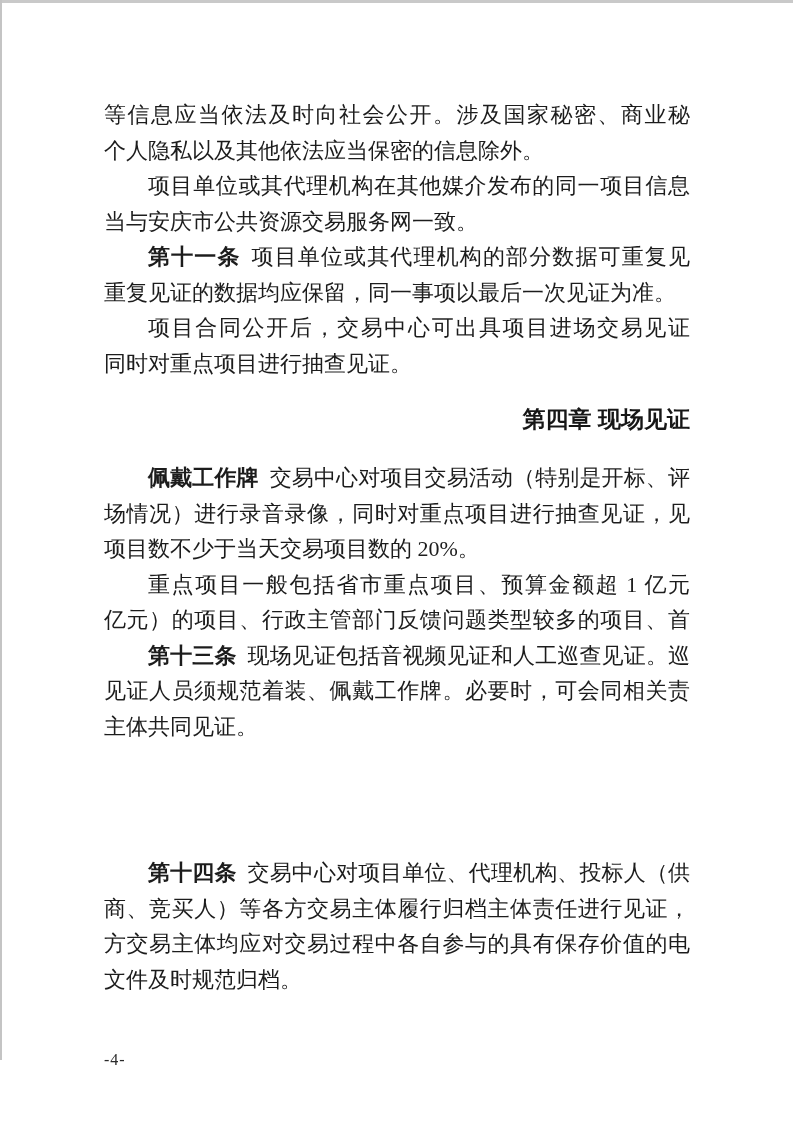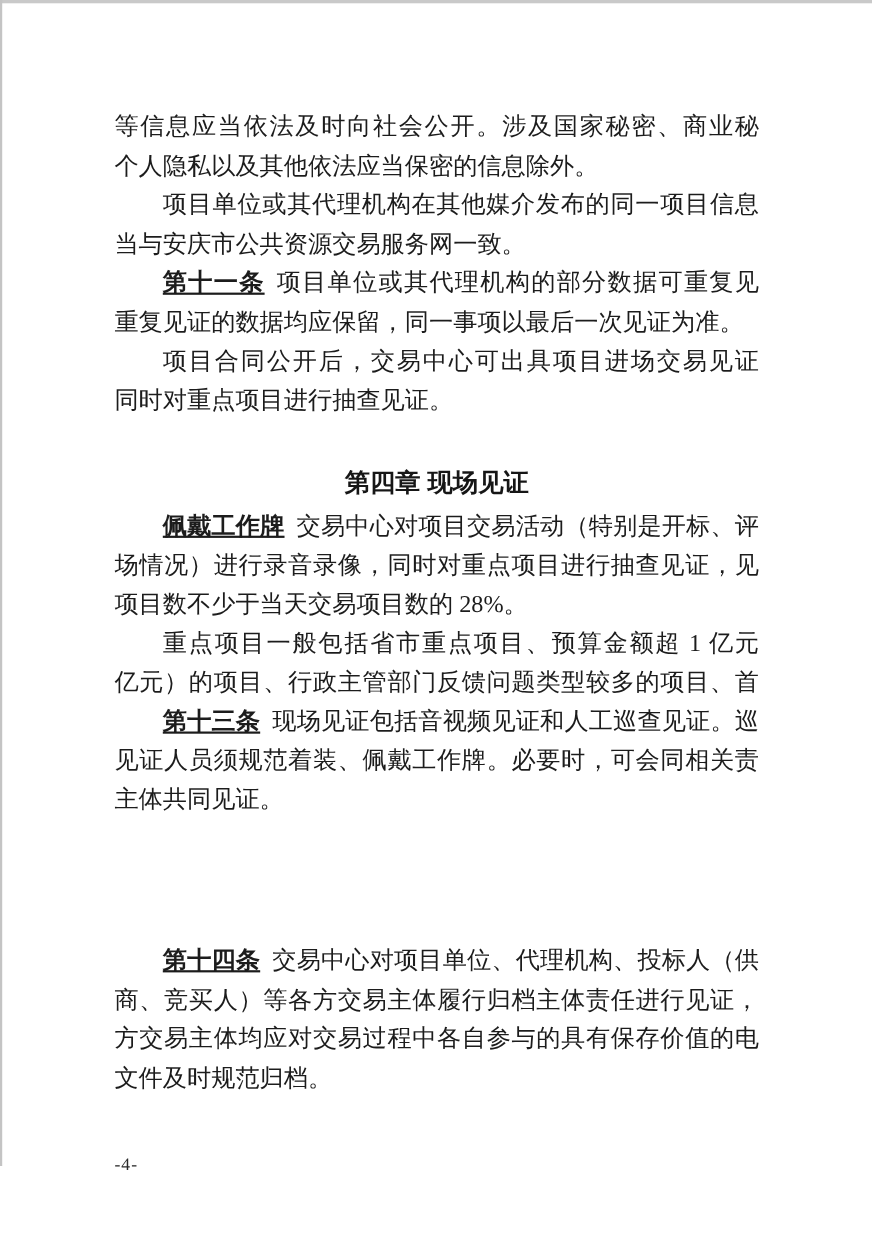--- a/index.html
+++ b/index.html
@@ -44,36 +44,35 @@
   }
   .jf {
     text-align: justify;
     text-align-last: justify;
     text-justify: inter-character;
   }
   .ind { text-indent: 44px; }
   .lead {
     font-weight: 700;
     margin-right: 11px;
-    text-decoration: underline;
   }
   .chapter {
     position: absolute;
     left: 104px;
     width: 586px;
     height: 36px;
     line-height: 36px;
     margin: 0;
     text-align: center;
     font-size: 23px;
     font-weight: 700;
     font-family: "Liberation Sans", "DejaVu Sans", sans-serif;
     color: #161616;
   }
-  .c4 { top: 420px; }
+  .c4 { top: 401px; text-align: right; }
   .c5 { top: 818px; }
   .page-number {
     position: absolute;
     left: 104px;
     top: 1051px;
     font-size: 16px;
     letter-spacing: 1px;
     color: #2a2a2a;
   }
 </style>
@@ -93,21 +92,21 @@
     <div class="ln"><span>重复见证的数据均应保留，同一事项以最后一次见证为准。</span></div>
     <div class="ln jf ind"><span>项目合同公开后，交易中心可出具项目进场交易见证书。</span></div>
     <div class="ln"><span>同时对重点项目进行抽查见证。</span></div>
   </div>
 
   <h2 class="chapter c4">第四章 现场见证</h2>
 
   <div class="block b2">
     <div class="ln jf ind"><span class="lead">佩戴工作牌</span><span>交易中心对项目交易活动（特别是开标、评标现</span></div>
     <div class="ln jf"><span>场情况）进行录音录像，同时对重点项目进行抽查见证，见证</span></div>
-    <div class="ln"><span>项目数不少于当天交易项目数的 28%。</span></div>
+    <div class="ln"><span>项目数不少于当天交易项目数的 20%。</span></div>
     <div class="ln jf ind"><span>重点项目一般包括省市重点项目、预算金额超 1 亿元（含 1</span></div>
     <div class="ln jf"><span>亿元）的项目、行政主管部门反馈问题类型较多的项目、首次</span></div>
     <div class="ln jf ind"><span class="lead">第十三条</span><span>现场见证包括音视频见证和人工巡查见证。巡查</span></div>
     <div class="ln jf"><span>见证人员须规范着装、佩戴工作牌。必要时，可会同相关责任</span></div>
     <div class="ln"><span>主体共同见证。</span></div>
   </div>
 
 
   <div class="block b3">
     <div class="ln jf ind"><span class="lead">第十四条</span><span>交易中心对项目单位、代理机构、投标人（供应</span></div>

